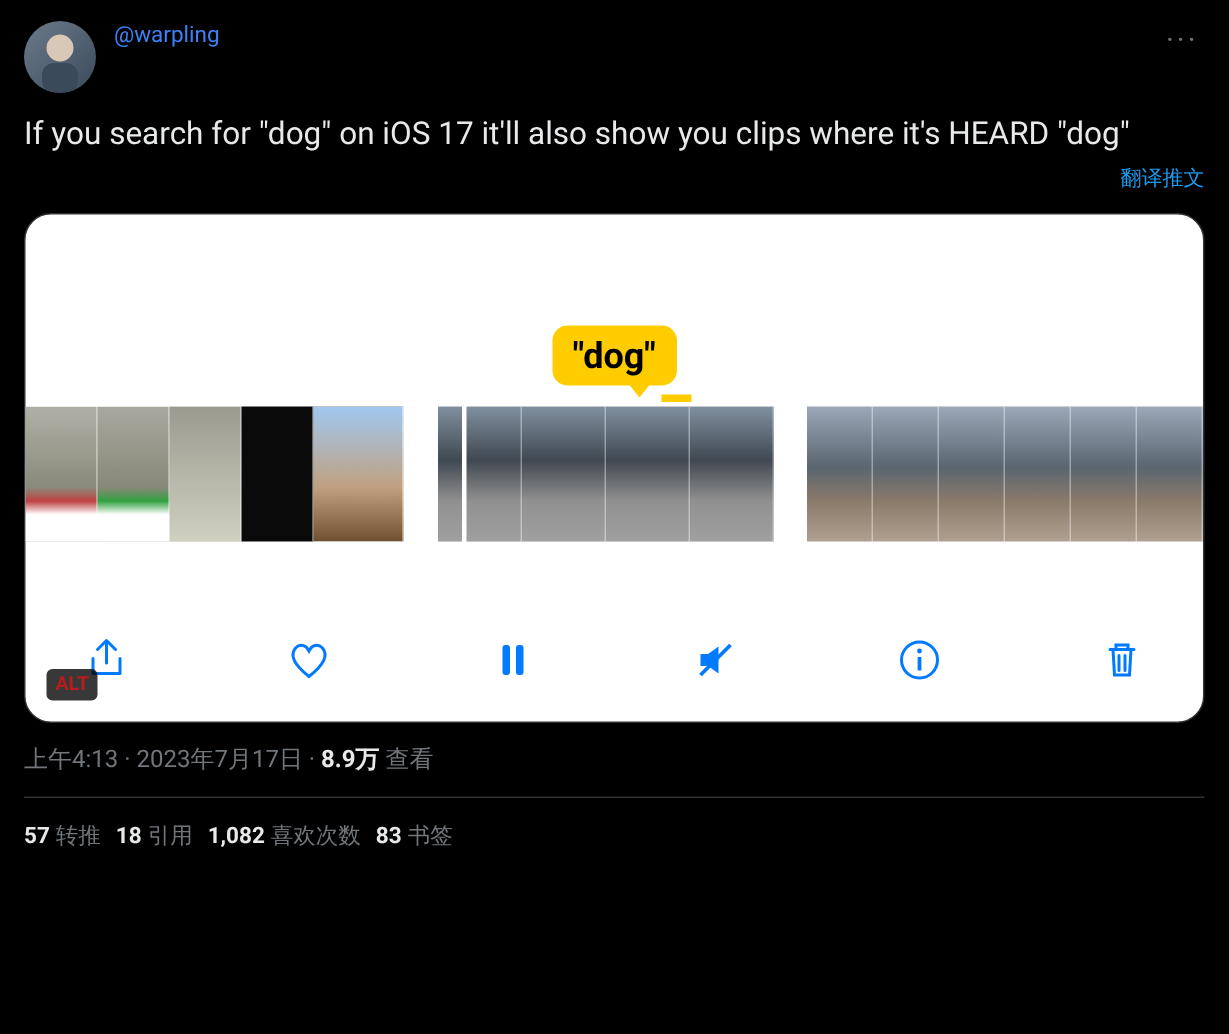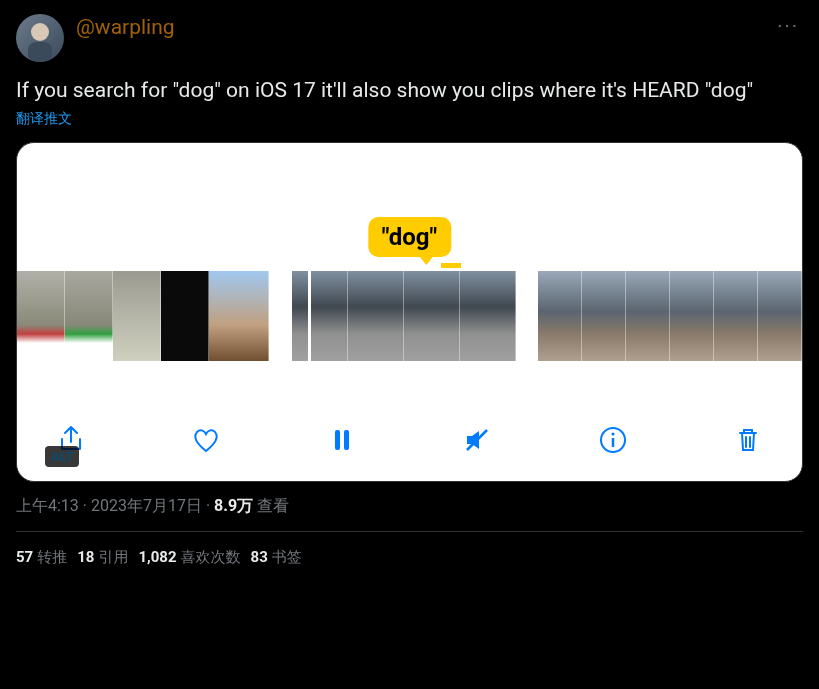--- a/index.html
+++ b/index.html
@@ -15,28 +15,28 @@
   .header { display: flex; align-items: flex-start; }
   .avatar {
     width: 48px; height: 48px; border-radius: 50%;
     background: linear-gradient(135deg, #6b7b8c 0%, #3a4a5a 100%);
     flex-shrink: 0; margin-right: 12px;
     overflow: hidden;
   }
   .avatar svg { width: 100%; height: 100%; }
   .name-block { flex: 1; line-height: 1.25; }
   .display-name { font-weight: 700; font-size: 16px; color: #e7e9ea; }
-  .handle { color: #a16207; font-size: 21px; }
+  .handle { color: #3b82f6; font-size: 15px; }
   .more { color: #71767b; font-size: 20px; letter-spacing: 2px; padding: 0 4px; cursor: pointer; }
   .tweet-text {
     font-size: 21px; line-height: 1.35; color: #e7e9ea;
     margin-top: 14px;
   }
   .translate-link {
-    color: #1d9bf0; font-size: 14px; margin-top: 6px; cursor: pointer;
+    color: #1d9bf0; font-size: 14px; margin-top: 6px; cursor: pointer; text-align: right;
   }
   .media-card {
     background: #fff; border-radius: 18px; margin-top: 14px;
     width: 100%; height: 340px; position: relative; overflow: hidden;
     border: 1px solid #2f3336;
   }
   .speech-bubble {
     position: absolute; left: 50%; transform: translateX(-50%);
     top: 74px; background: #ffcc00; color: #000;
     font-weight: 700; font-size: 24px; padding: 6px 14px;
@@ -79,22 +79,22 @@
     position: absolute; bottom: 0; left: 0; right: 0; height: 82px;
     display: flex; align-items: center; justify-content: space-between;
     padding: 0 36px;
   }
   .tool-btn {
     width: 36px; height: 36px; display: flex; align-items: center;
     justify-content: center; cursor: pointer; color: #007aff;
   }
   .tool-btn svg { width: 32px; height: 32px; stroke: #007aff; fill: none; stroke-width: 2; }
   .alt-badge {
-    position: absolute; left: 28px; bottom: 14px;
-    background: rgba(0,0,0,0.78); color: #0c4a6e; font-size: 13px;
+    position: absolute; left: 14px; bottom: 14px;
+    background: rgba(0,0,0,0.78); color: #b91c1c; font-size: 13px;
     font-weight: 700; padding: 3px 6px; border-radius: 4px;
   }
   .meta-line {
     color: #71767b; font-size: 16px; margin-top: 14px;
   }
   .meta-line .views-count { color: #e7e9ea; font-weight: 700; text-align: center; }
   .divider { height: 1px; background: #2f3336; margin-top: 14px; }
   .stats-row {
     display: flex; gap: 10px; margin-top: 16px; font-size: 15px;
     color: #71767b;

